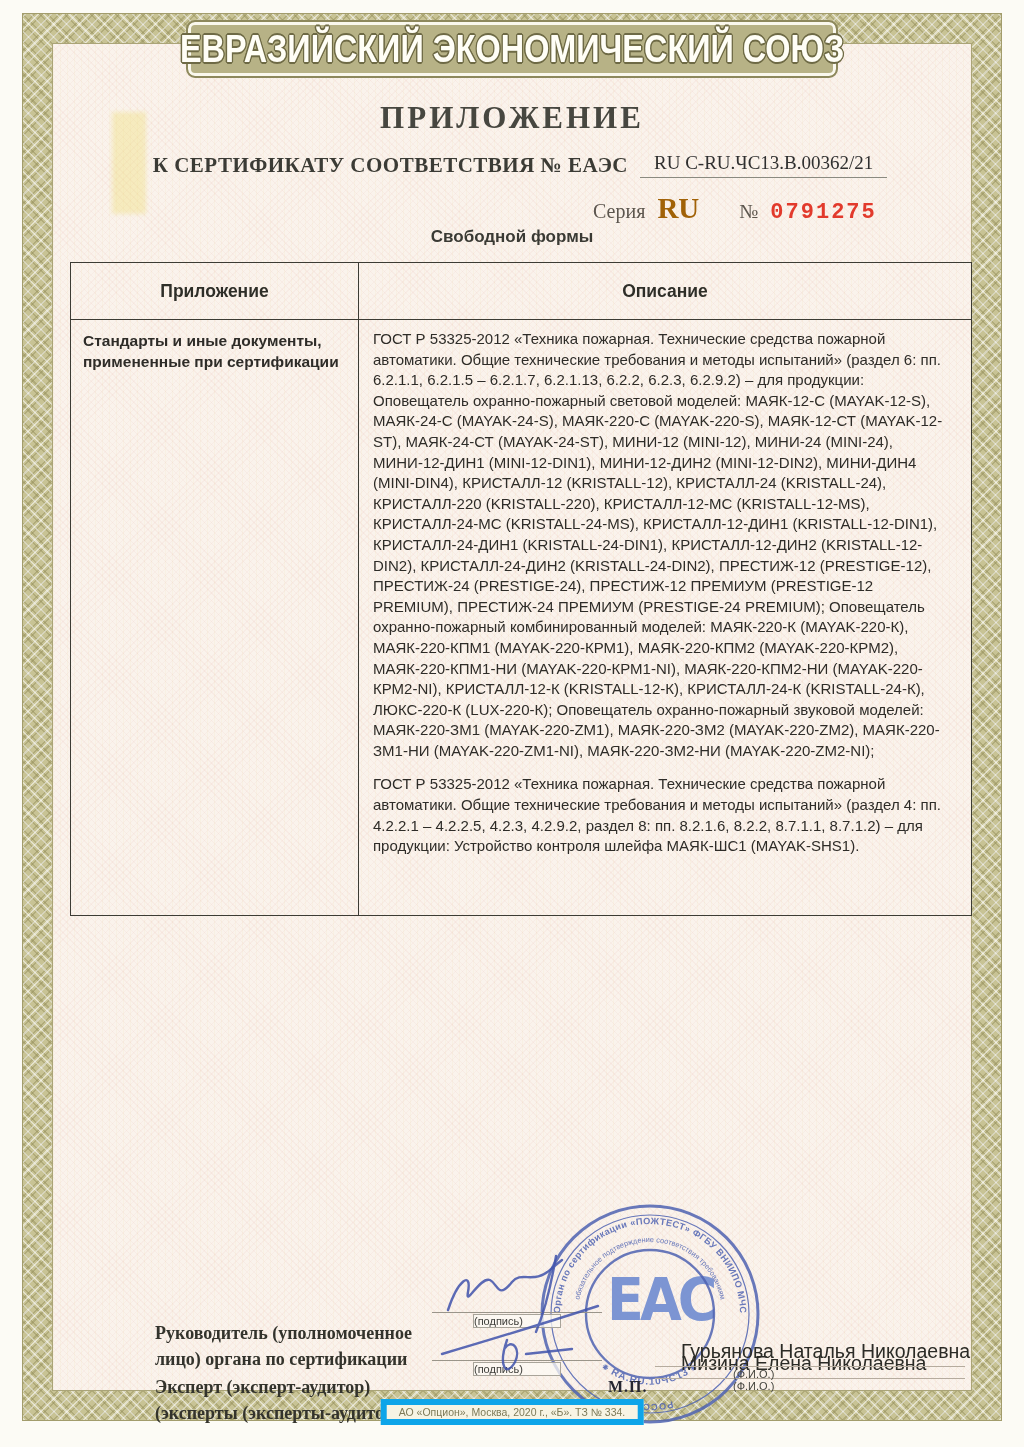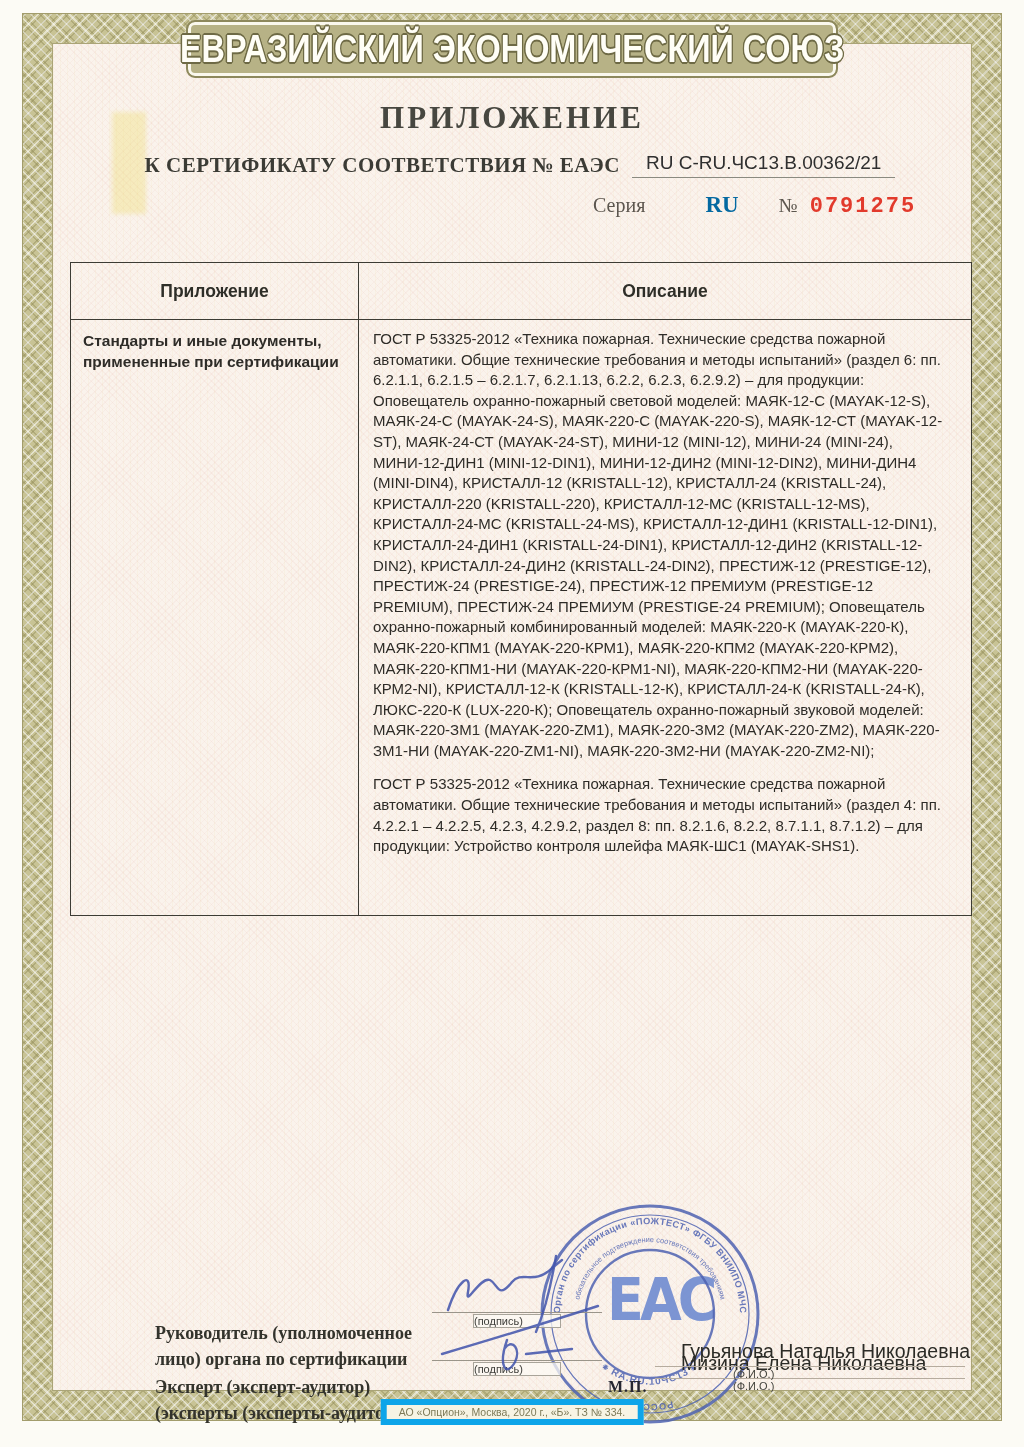--- a/index.html
+++ b/index.html
@@ -56,29 +56,29 @@
   }
   .cert-line{
     position:absolute; left:8px; top:152px; width:100%; z-index:2;
     display:flex; justify-content:center; align-items:flex-end; gap:12px;
   }
   .cert-label{
     font-family:"Liberation Serif", serif; font-size:21px; font-weight:600;
     color:#3b3b35; letter-spacing:.5px;
   }
   .cert-number{
-    font-family:Liberation Sans, sans-serif; font-size:19px; color:#2f2f2f;
+    font-family:Liberation Serif, serif; font-size:19px; color:#2f2f2f;
     border-bottom:1px solid #8a8a80; padding:0 14px 3px 14px; min-width:210px; text-align:center;
   }
   .series-line{
     position:absolute; left:593px; top:192px; z-index:2;
     display:flex; align-items:baseline; gap:12px;
   }
   .series-label{ font-family:"Liberation Serif", serif; font-size:20px; color:#5c564e;text-align:center; }
-  .series-value{ font-family:"Liberation Serif", serif; font-weight:bold; font-size:23px; color:#0369a1;margin-left:48px; }
+  .series-value{ font-family:"Liberation Serif", serif; font-weight:bold; font-size:29px; color:#a16207; }
   .number-sign{ font-family:"Liberation Serif", serif; font-size:20px; color:#5c564e; margin-left:28px; }
   .form-number{
     font-family:"Liberation Mono","DejaVu Sans Mono", monospace; font-weight:bold;
     font-size:22px; color:#e23a2c; letter-spacing:2px;
   }
   .form-type{
     position:absolute; left:0; top:227px; width:100%; text-align:center; z-index:2;
     font-weight:bold; font-size:17px; color:#3a3a34;
   }
   
@@ -159,20 +159,21 @@
     <span class="cert-number">RU C-RU.ЧС13.В.00362/21</span>
   </div>
 
   <div class="series-line">
     <span class="series-label">Серия</span>
     <span class="series-value">RU</span>
     <span class="number-sign">№</span>
     <span class="form-number">0791275</span>
   </div>
 
+  <div class="form-type">Свободной формы</div>
 
   <div class="doc-table">
     <div class="th col-a">Приложение</div>
     <div class="th">Описание</div>
     <div class="td td-appendix col-a">Стандарты и иные документы, примененные при сертификации</div>
     <div class="td td-description">
       <p>ГОСТ Р 53325-2012 «Техника пожарная. Технические средства пожарной автоматики. Общие технические требования и методы испытаний» (раздел 6: пп. 6.2.1.1, 6.2.1.5 – 6.2.1.7, 6.2.1.13, 6.2.2, 6.2.3, 6.2.9.2) – для продукции: Оповещатель охранно-пожарный световой моделей: МАЯК-12-С (MAYAK-12-S), МАЯК-24-С (MAYAK-24-S), МАЯК-220-С (MAYAK-220-S), МАЯК-12-СТ (MAYAK-12-ST), МАЯК-24-СТ (MAYAK-24-ST), МИНИ-12 (MINI-12), МИНИ-24 (MINI-24), МИНИ-12-ДИН1 (MINI-12-DIN1), МИНИ-12-ДИН2 (MINI-12-DIN2), МИНИ-ДИН4 (MINI-DIN4), КРИСТАЛЛ-12 (KRISTALL-12), КРИСТАЛЛ-24 (KRISTALL-24), КРИСТАЛЛ-220 (KRISTALL-220), КРИСТАЛЛ-12-МС (KRISTALL-12-MS), КРИСТАЛЛ-24-МС (KRISTALL-24-MS), КРИСТАЛЛ-12-ДИН1 (KRISTALL-12-DIN1), КРИСТАЛЛ-24-ДИН1 (KRISTALL-24-DIN1), КРИСТАЛЛ-12-ДИН2 (KRISTALL-12-DIN2), КРИСТАЛЛ-24-ДИН2 (KRISTALL-24-DIN2), ПРЕСТИЖ-12 (PRESTIGE-12), ПРЕСТИЖ-24 (PRESTIGE-24), ПРЕСТИЖ-12 ПРЕМИУМ (PRESTIGE-12 PREMIUM), ПРЕСТИЖ-24 ПРЕМИУМ (PRESTIGE-24 PREMIUM); Оповещатель охранно-пожарный комбинированный моделей: МАЯК-220-К (MAYAK-220-К), МАЯК-220-КПМ1 (MAYAK-220-КРМ1), МАЯК-220-КПМ2 (MAYAK-220-КРМ2), МАЯК-220-КПМ1-НИ (MAYAK-220-КРМ1-NI), МАЯК-220-КПМ2-НИ (MAYAK-220-КРМ2-NI), КРИСТАЛЛ-12-К (KRISTALL-12-К), КРИСТАЛЛ-24-К (KRISTALL-24-К), ЛЮКС-220-К (LUX-220-К); Оповещатель охранно-пожарный звуковой моделей: МАЯК-220-ЗМ1 (MAYAK-220-ZM1), МАЯК-220-ЗМ2 (MAYAK-220-ZM2), МАЯК-220-ЗМ1-НИ (MAYAK-220-ZM1-NI), МАЯК-220-ЗМ2-НИ (MAYAK-220-ZM2-NI);</p>
       <p>ГОСТ Р 53325-2012 «Техника пожарная. Технические средства пожарной автоматики. Общие технические требования и методы испытаний» (раздел 4: пп. 4.2.2.1 – 4.2.2.5, 4.2.3, 4.2.9.2, раздел 8: пп. 8.2.1.6, 8.2.2, 8.7.1.1, 8.7.1.2) – для продукции: Устройство контроля шлейфа МАЯК-ШС1 (MAYAK-SHS1).</p>
     </div>
   </div>

